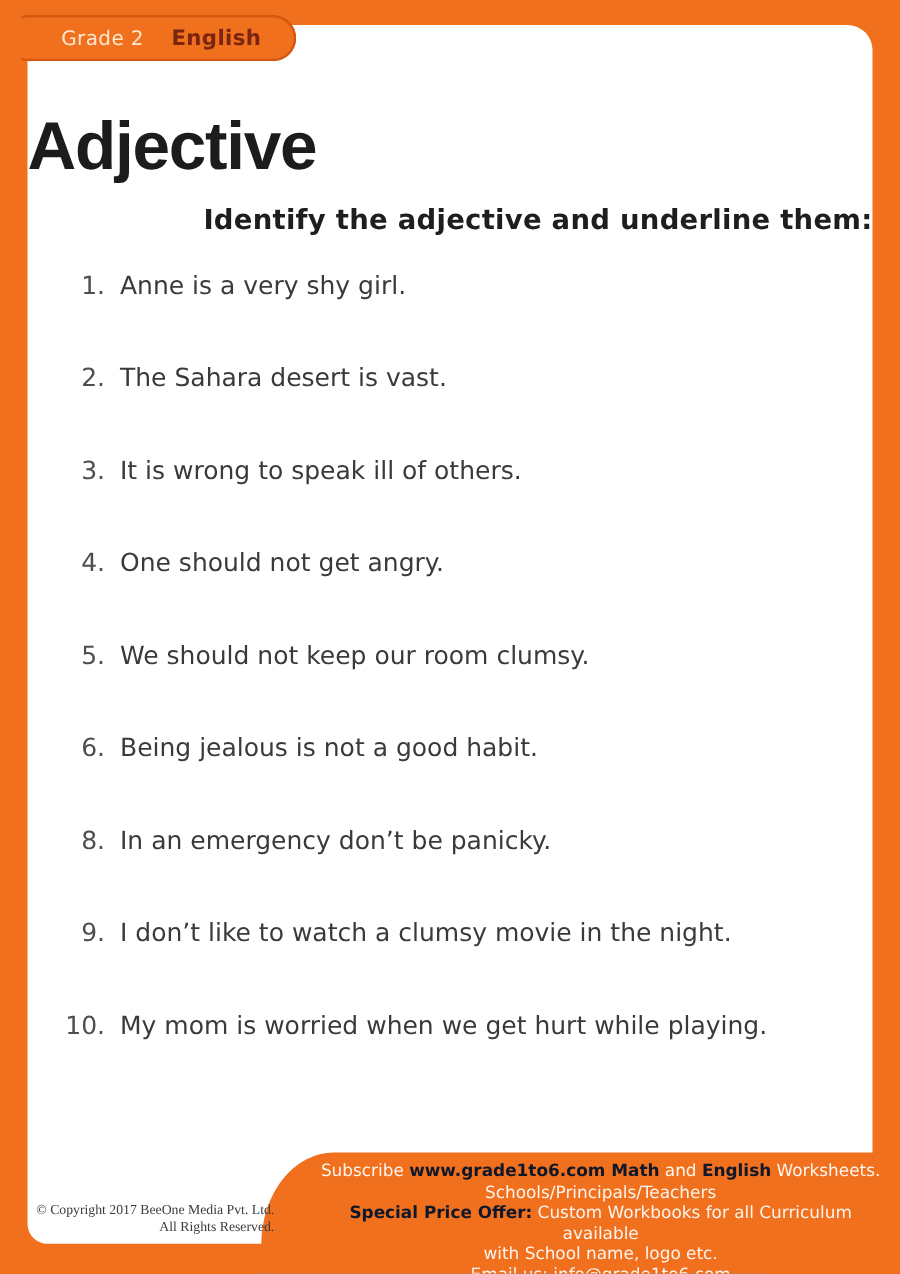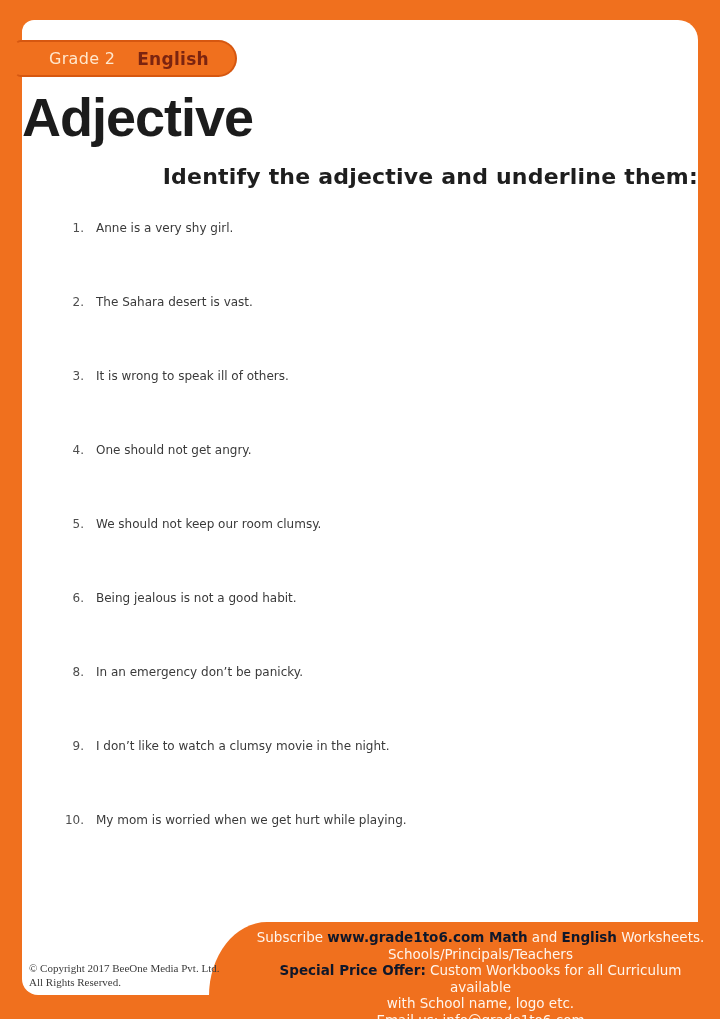--- a/index.html
+++ b/index.html
@@ -15,21 +15,21 @@
     position:absolute;
     left:22px;top:20px;
     width:676px;height:975px;
     background:#ffffff;
     border-radius:12px 20px 4px 16px;
     box-sizing:border-box;
   }
   
   .badge{
     position:absolute;
-    left:15px;top:40px;
+    left:15px;top:12px;
     height:37px;
     display:flex;align-items:center;
     gap:22px;
     padding:0 26px 0 32px;
     background:#f0701e;
     border:2px solid rgba(200,75,10,.65);
     border-left-color:transparent;
     border-radius:6px 20px 20px 6px;
     box-sizing:border-box;
     z-index:3;
@@ -52,21 +52,21 @@
     letter-spacing:.2px;
     text-align:right;
   }
   
   .questions{
     list-style:none;
     margin:26px 0 0 0;padding:0 0 0 24px;
   }
   .q{
     margin:0 0 48px 0;
-    font-size:12px;line-height:26px;
+    font-size:20px;line-height:26px;
     color:#3a3a3a;
     white-space:nowrap;
   }
   .qnum{
     display:inline-block;
     width:38px;
     text-align:right;
     margin-right:12px;
     color:#4e4e4e;
   }
@@ -84,20 +84,21 @@
     z-index:2;
   }
   .footer .dark{color:#0f172a;font-weight:bold;}
   .copyright{
     position:absolute;
     left:29px;top:961px;
     font-family:"Liberation Serif","DejaVu Serif",serif;
     font-size:11px;line-height:14px;
     color:#3c3c3c;
     z-index:2;
+    text-align:right;
   }
 </style>
 </head>
 <body>
 
 <div class="page">
 
   <div class="card">
     <h1 class="title">Adjective</h1>
     <div class="instruction">Identify the adjective and underline them:</div>

